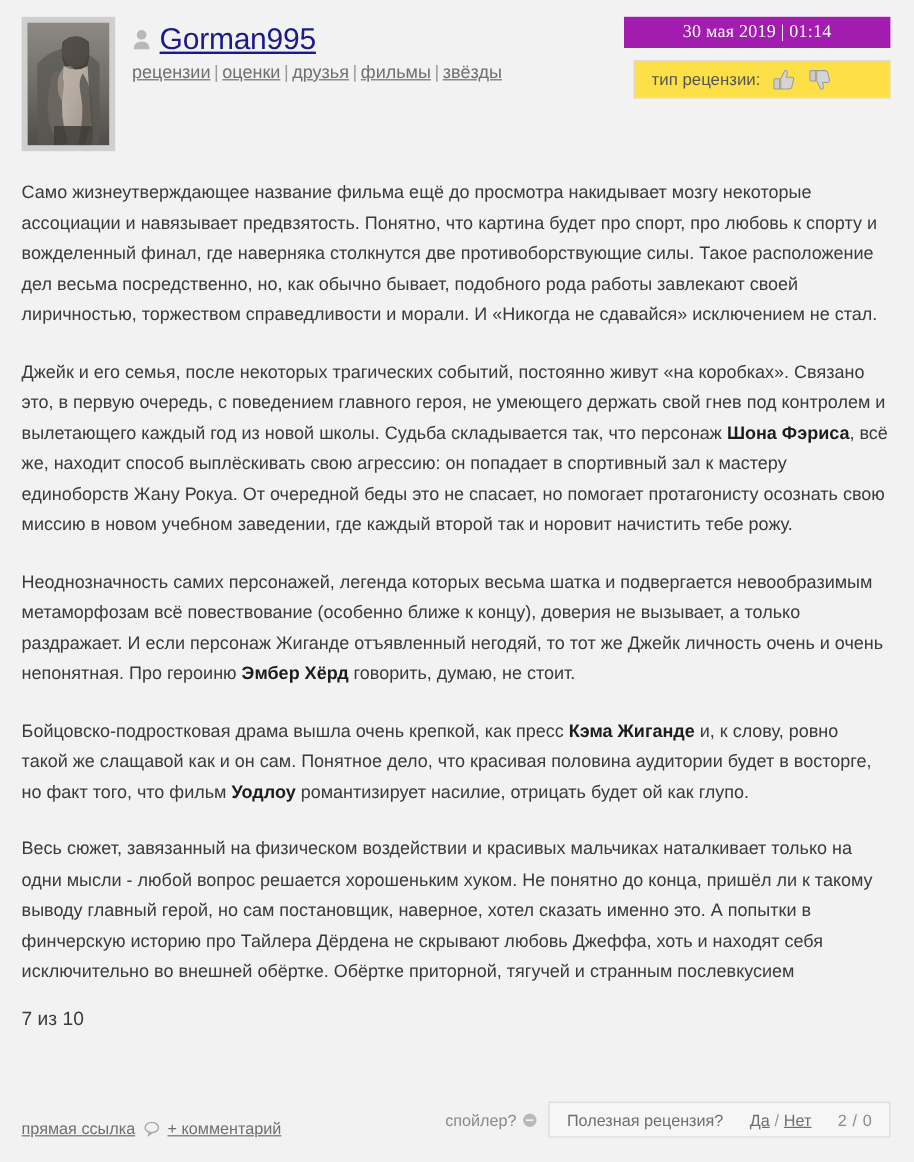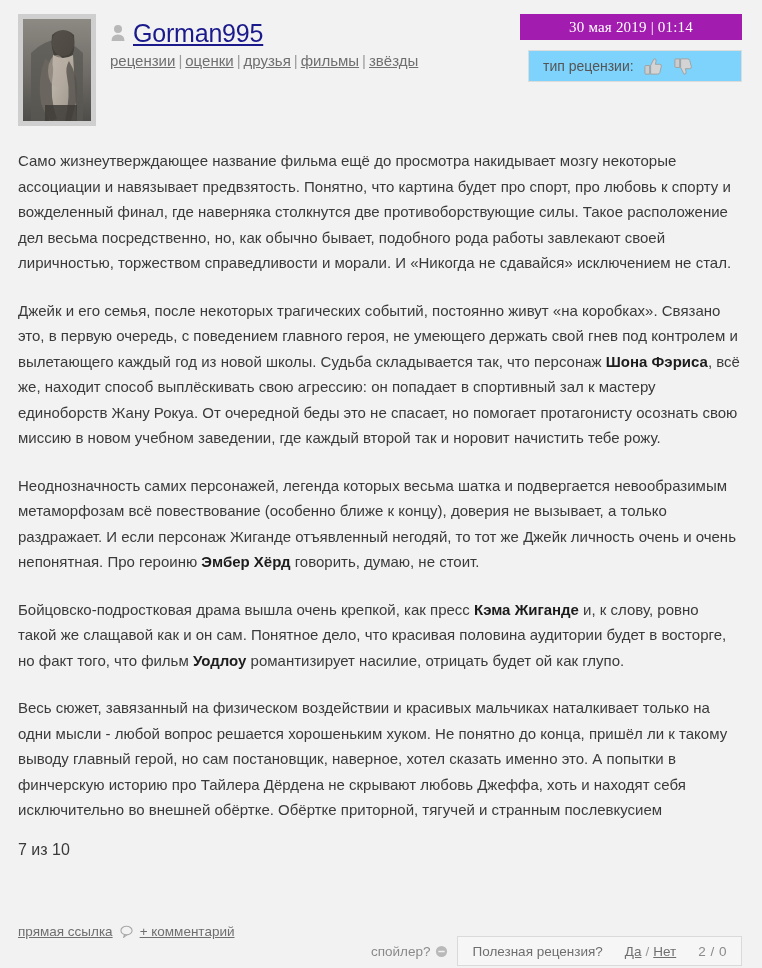--- a/index.html
+++ b/index.html
@@ -95,21 +95,21 @@
     justify-content: center;
     letter-spacing: 0.2px;
   }
   .type-box {
     position: absolute;
     right: 20px;
     top: 50px;
     width: 214px;
     height: 32px;
     border: 1px solid #dcdcdc;
-    background: #7dd3fc;
+    background: #fde047;
     display: flex;
     align-items: center;
     padding-left: 14px;
     gap: 9px;
   }
   .type-label {
     font-size: 14px;
     color: #555555;
   }
   .thumb { width: 21px; height: 21px; display: block; cursor: pointer; }
@@ -138,21 +138,21 @@
 
   
   .footer {
     position: absolute;
     left: 0;
     right: 0;
     bottom: 20px;
     height: 34px;
     padding: 0 20px 0 18px;
     display: flex;
-    align-items: center;
+    align-items: flex-end;
   }
   .footer-left {
     display: flex;
     align-items: center;
     gap: 7px;
     font-size: 13.5px;
     color: #777777;
   }
   .footer-left a {
     color: #6f6f6f;

